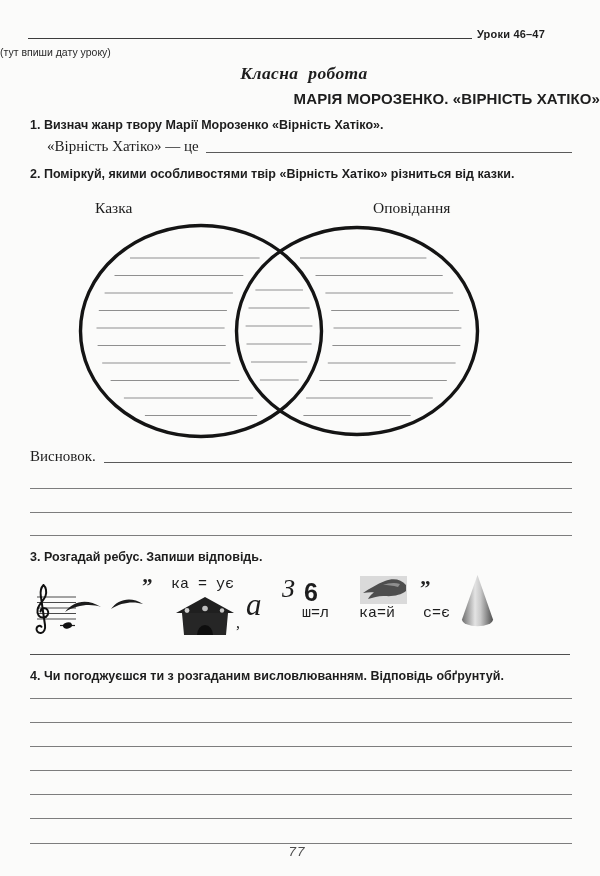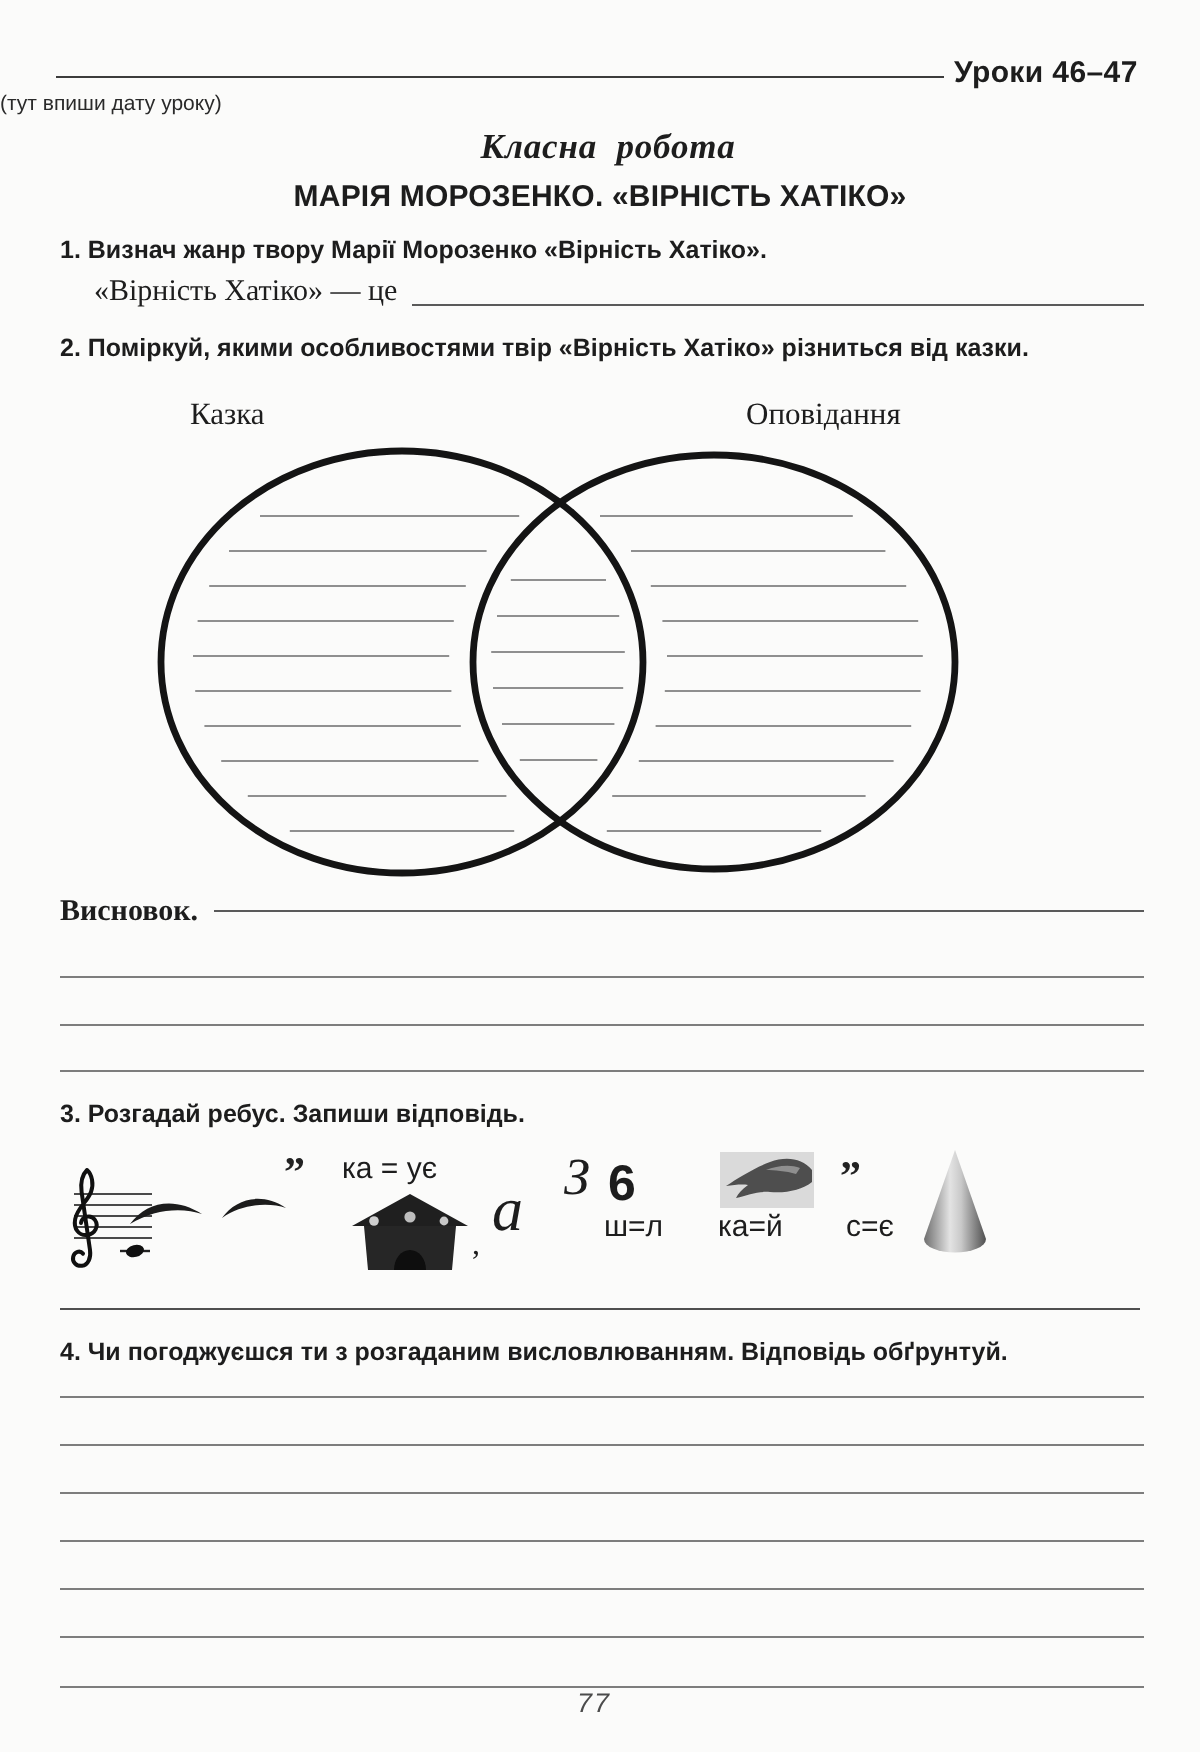--- a/index.html
+++ b/index.html
@@ -5,51 +5,51 @@
   html,body{margin:0;padding:0;}
   body{
     width:600px;height:876px;position:relative;overflow:hidden;
     background:#fbfbfa;color:#1d1d1d;
     font-family:"Liberation Sans",sans-serif;
   }
   .abs{position:absolute;}
   .serif{font-family:"Liberation Serif",serif;}
 
   #header-rule{left:28px;top:38px;width:444px;height:0;border-bottom:1.7px solid #3c3c3c;}
-  #lessons{left:477px;top:28px;font-size:15px;font-weight:bold;letter-spacing:.2px;}
+  #lessons{left:477px;top:28px;font-size:11px;font-weight:bold;letter-spacing:.2px;}
   #date-hint{left:0;top:46px;width:578px;font-size:10.5px;color:#2a2a2a;}
   #class-work{left:0;top:63px;width:608px;text-align:center;font-family:"Liberation Serif",serif;
               font-style:italic;font-weight:bold;font-size:17.5px;word-spacing:5px;letter-spacing:.4px;}
-  #main-title{left:0;top:90px;width:600px;text-align:center;font-weight:bold;font-size:15px;letter-spacing:.1px;}
+  #main-title{left:0;top:90px;width:600px;text-align:right;font-weight:bold;font-size:15px;letter-spacing:.1px;}
 
   .task-label{font-weight:bold;font-size:12.5px;line-height:16.5px;}
   #task1-label{left:30px;top:117px;width:560px;}
   #task1-answer{left:47px;top:138px;width:525px;display:flex;font-size:15px;}
   #task1-answer .prefix{white-space:nowrap;margin-right:7px;}
   .fill-line{flex:1;border-bottom:1.2px solid #5a5a5a;margin-bottom:2px;}
 
   #task2-label{left:30px;top:166px;width:560px;}
   #task2-line2{padding-left:7px;}
 
   #venn-left-label{left:95px;top:199px;font-size:15.5px;}
   #venn-right-label{left:373px;top:199px;font-size:15.5px;}
   #venn-svg{left:60px;top:218px;}
   #venn-svg ellipse{fill:none;stroke:#141414;stroke-width:3.4;}
   #venn-lines line{stroke:#8f8f8f;stroke-width:1.1;}
 
-  #conclusion-row{left:30px;top:448px;width:542px;display:flex;font-size:15px;font-weight:bold;align-items:center;}
+  #conclusion-row{left:30px;top:448px;width:542px;display:flex;font-size:15px;font-weight:normal;}
   #conclusion-row .prefix{white-space:nowrap;margin-right:8px;}
   #conclusion-lines{left:30px;top:470px;width:542px;}
   .ruled{border-bottom:1.1px solid #7d7d7d;}
 
   #task3-label{left:30px;top:549px;width:560px;}
 
   #rebus{left:28px;top:572px;width:546px;height:78px;}
   #rebus .abs{position:absolute;}
-  .rebus-txt{font-family:Liberation Sans, sans-serif;font-size:15px;white-space:nowrap;text-align:center;}
+  .rebus-txt{font-family:Liberation Mono, monospace;font-size:15px;white-space:nowrap;text-align:center;}
   .quotes{font-family:"Liberation Serif",serif;font-size:21px;font-weight:bold;color:#222;}
   #rebus-a{font-family:"Liberation Serif",serif;font-style:italic;font-size:31px;}
   #rebus-z{font-family:"Liberation Serif",serif;font-style:italic;font-size:26px;}
   #rebus-six{font-size:25px;font-weight:bold;}
   #rebus-comma{font-family:"Liberation Serif",serif;font-size:16px;}
 
   #rebus-answer-line{left:30px;top:654px;width:540px;height:0;border-bottom:1.3px solid #4f4f4f;}
 
   #task4-label{left:30px;top:668px;width:560px;}
   #task4-lines{left:30px;top:676px;width:542px;}

